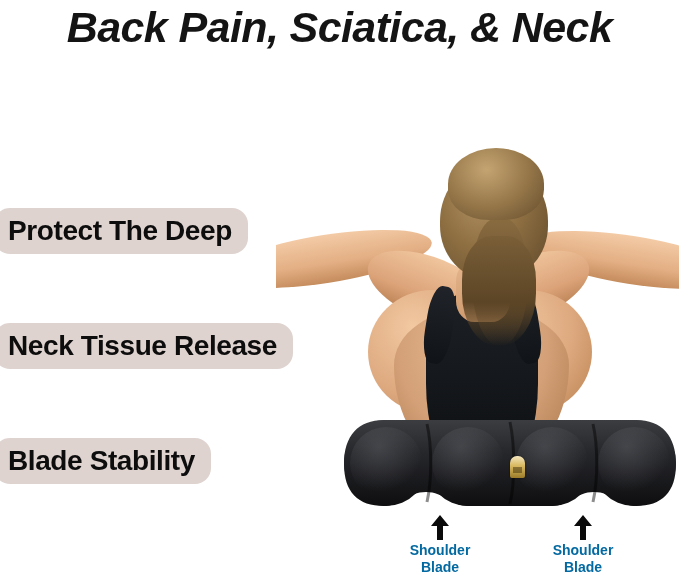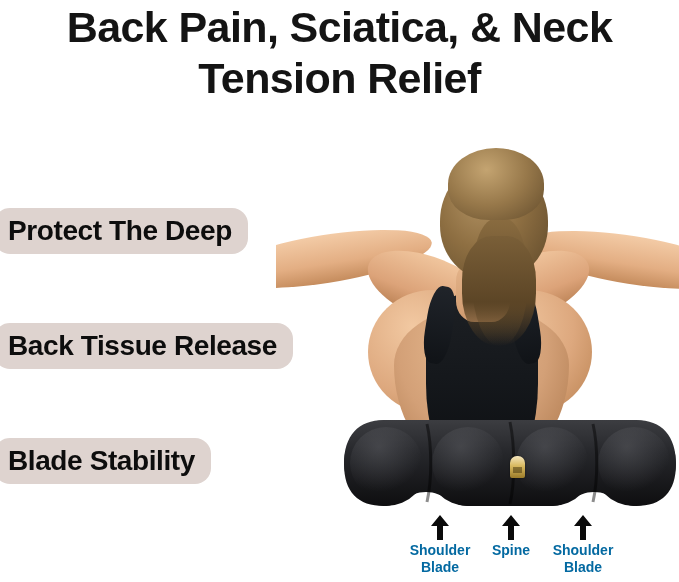--- a/index.html
+++ b/index.html
@@ -24,20 +24,21 @@
     left: 0;
     top: 2px;
     width: 679px;
     text-align: center;
     font-size: 43px;
     font-weight: bold;
     line-height: 1.18;
     letter-spacing: -0.6px;
     color: #141414;
     z-index: 40;
+    font-style: italic;
   }
   #headline .hl-line {
     display: block;
     white-space: nowrap;
   }
 
   
   #photo {
     position: absolute;
     left: 276px;
@@ -231,21 +232,20 @@
     color: #0369a1;
   }
 </style>
 </head>
 <body>
 
 <div id="poster">
 
   <div id="headline">
     <span class="hl-line">Back Pain, Sciatica, &amp; Neck</span>
-    <span class="hl-line">Tension Relief</span>
   </div>
 
   <div id="photo">
     <div class="arm arm-l-fore"></div>
     <div class="arm arm-r-fore"></div>
     <div class="arm arm-l-upper"></div>
     <div class="arm arm-r-upper"></div>
 
     <div class="shoulder shoulder-l"></div>
     <div class="shoulder shoulder-r"></div>
@@ -298,39 +298,33 @@
       <path d="M166,4 C171,28 171,64 166,86" stroke="#000" stroke-opacity="0.45" stroke-width="3" fill="none"></path>
       <path d="M249,6 C254,28 254,62 249,84" stroke="#000" stroke-opacity="0.45" stroke-width="3" fill="none"></path>
     </svg>
     <div class="logo-badge"></div>
   </div>
 
   <div class="pill" id="pill-0">
     <span>Protect The Deep</span>
   </div>
   <div class="pill" id="pill-1">
-    <span>Back Tissue Release</span>
+    <span>Neck Tissue Release</span>
   </div>
   <div class="pill" id="pill-2">
     <span>Blade Stability</span>
   </div>
 
   <div class="annotation" id="ann-0">
     <svg class="ann-arrow" viewBox="0 0 20 25" xmlns="http://www.w3.org/2000/svg">
       <path d="M10,0 L19,11 L13,11 L13,25 L7,25 L7,11 L1,11 Z" fill="#0a0a0a"></path>
     </svg>
     <div class="ann-label">Shoulder Blade</div>
   </div>
 
-  <div class="annotation" id="ann-1">
-    <svg class="ann-arrow" viewBox="0 0 20 25" xmlns="http://www.w3.org/2000/svg">
-      <path d="M10,0 L19,11 L13,11 L13,25 L7,25 L7,11 L1,11 Z" fill="#0a0a0a"></path>
-    </svg>
-    <div class="ann-label">Spine</div>
-  </div>
 
   <div class="annotation" id="ann-2">
     <svg class="ann-arrow" viewBox="0 0 20 25" xmlns="http://www.w3.org/2000/svg">
       <path d="M10,0 L19,11 L13,11 L13,25 L7,25 L7,11 L1,11 Z" fill="#0a0a0a"></path>
     </svg>
     <div class="ann-label">Shoulder Blade</div>
   </div>
 
 </div>
 

